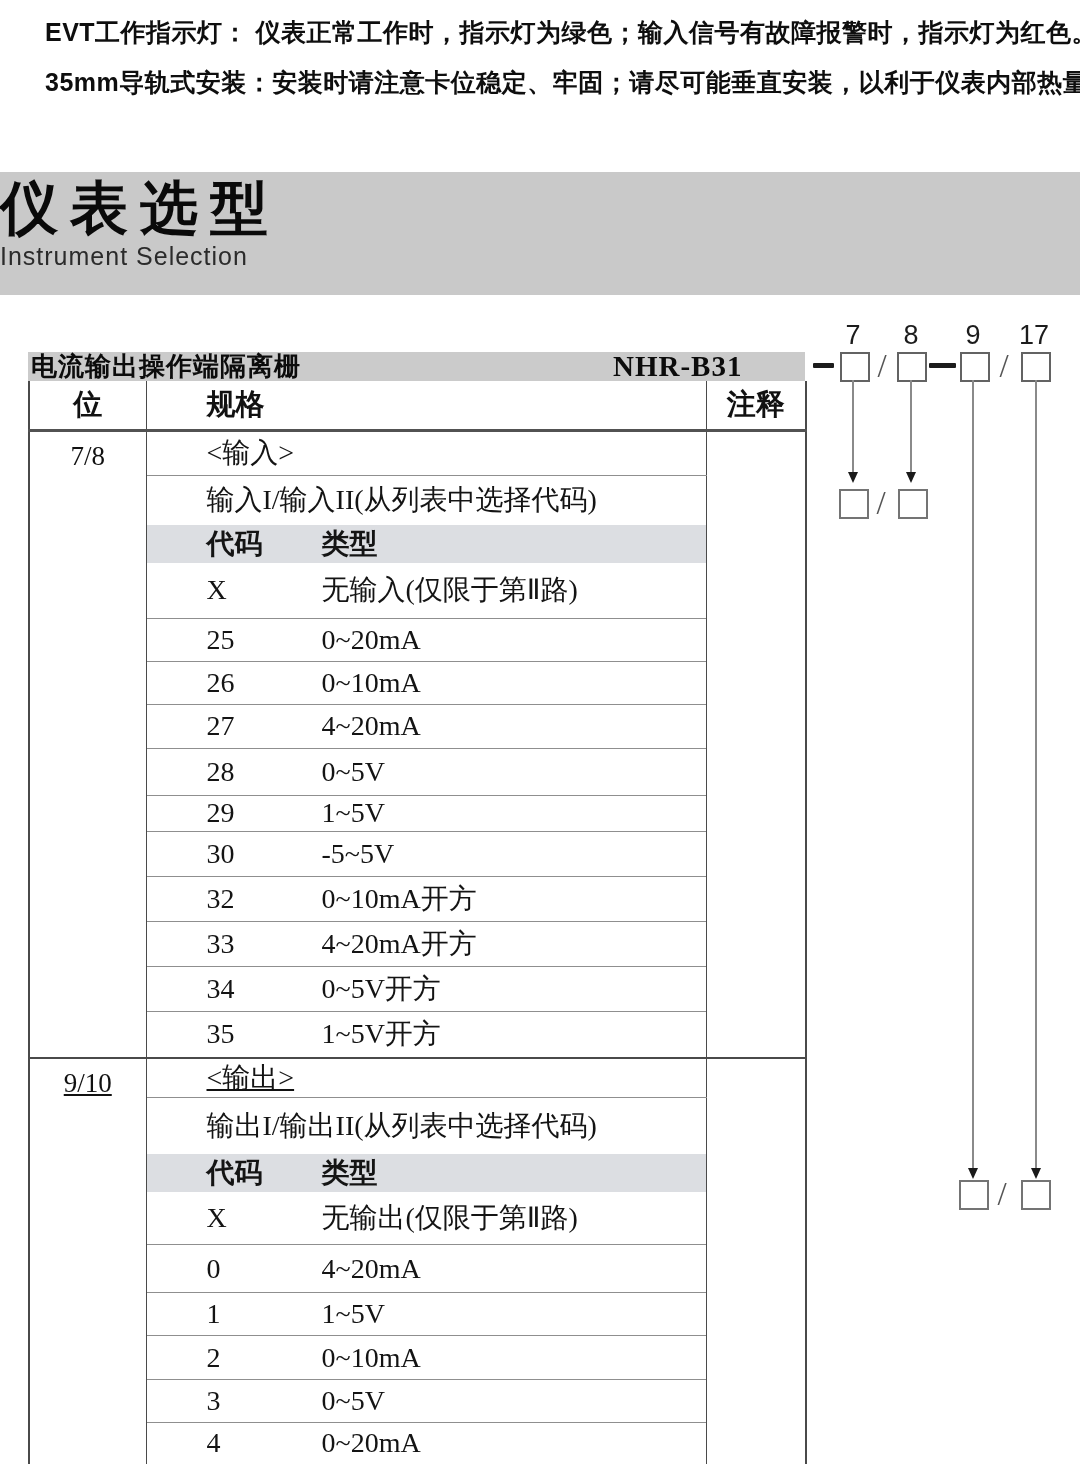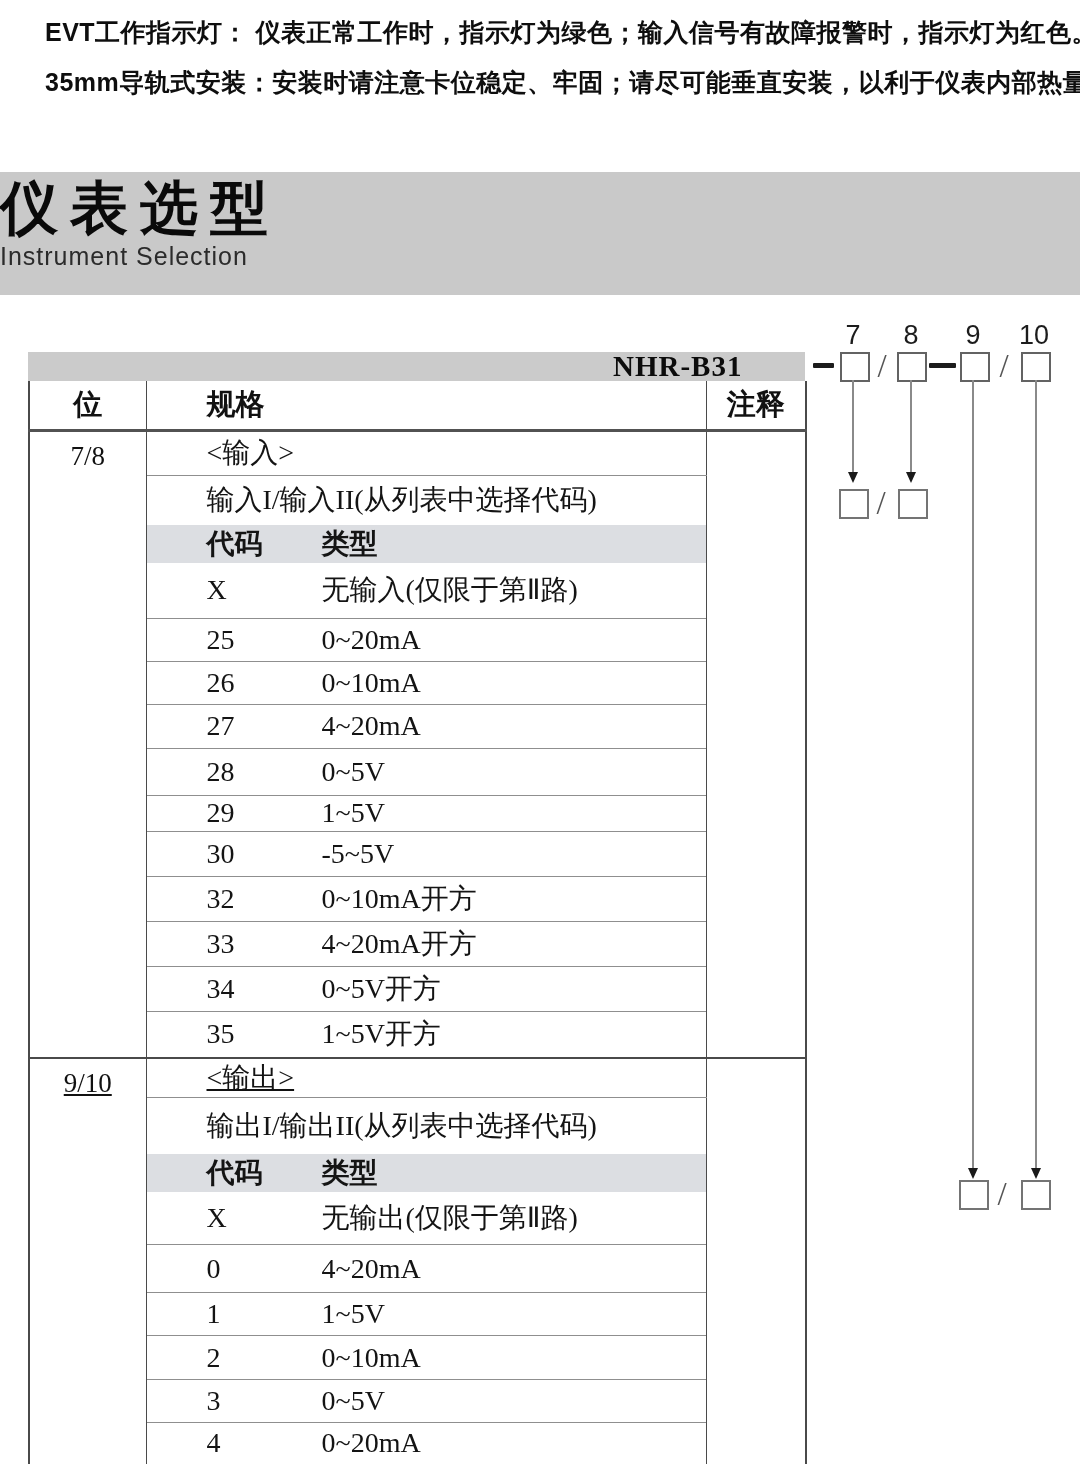--- a/index.html
+++ b/index.html
@@ -61,20 +61,21 @@
 
   <div class="intro l1">EVT工作指示灯： 仪表正常工作时，指示灯为绿色；输入信号有故障报警时，指示灯为红色。</div>
   <div class="intro l2">35mm导轨式安装：安装时请注意卡位稳定、牢固；请尽可能垂直安装，以利于仪表内部热量散发。</div>
 
   <div class="banner">
     <div class="banner-title">仪表选型</div>
     <div class="banner-sub">Instrument Selection</div>
   </div>
 
   <div class="titlebar">
+    <span class="product-name">电流输出操作端隔离栅</span>
     <span class="product-model">NHR-B31</span>
   </div>
 
   <table class="tbl">
     <colgroup>
         <col style="width:117px">
         <col style="width:560px">
         <col style="width:100px">
       </colgroup>
     <thead>
@@ -157,21 +158,21 @@
         </tr>
         <tr style="height: 42px;">
           <td class="spec coderow"><span class="code">4</span><span>0~20mA</span></td>
         </tr>
       </tbody>
   </table>
 
   <div class="digit" style="left:831px;">7</div>
   <div class="digit" style="left:889px;">8</div>
   <div class="digit" style="left:951px;">9</div>
-  <div class="digit" style="left:1012px;">10</div>
+  <div class="digit" style="left:1012px;">17</div>
 
   <div class="dash" style="left:813px;top:363px;width:21px;"></div>
   <div class="cbox" style="left:840px;top:352px;"></div>
   <div class="slash" style="left:869px;top:350px;">/</div>
   <div class="cbox" style="left:897px;top:352px;"></div>
   <div class="dash" style="left:929px;top:363px;width:27px;"></div>
   <div class="cbox" style="left:960px;top:352px;"></div>
   <div class="slash" style="left:991px;top:350px;">/</div>
   <div class="cbox" style="left:1021px;top:352px;"></div>
 

